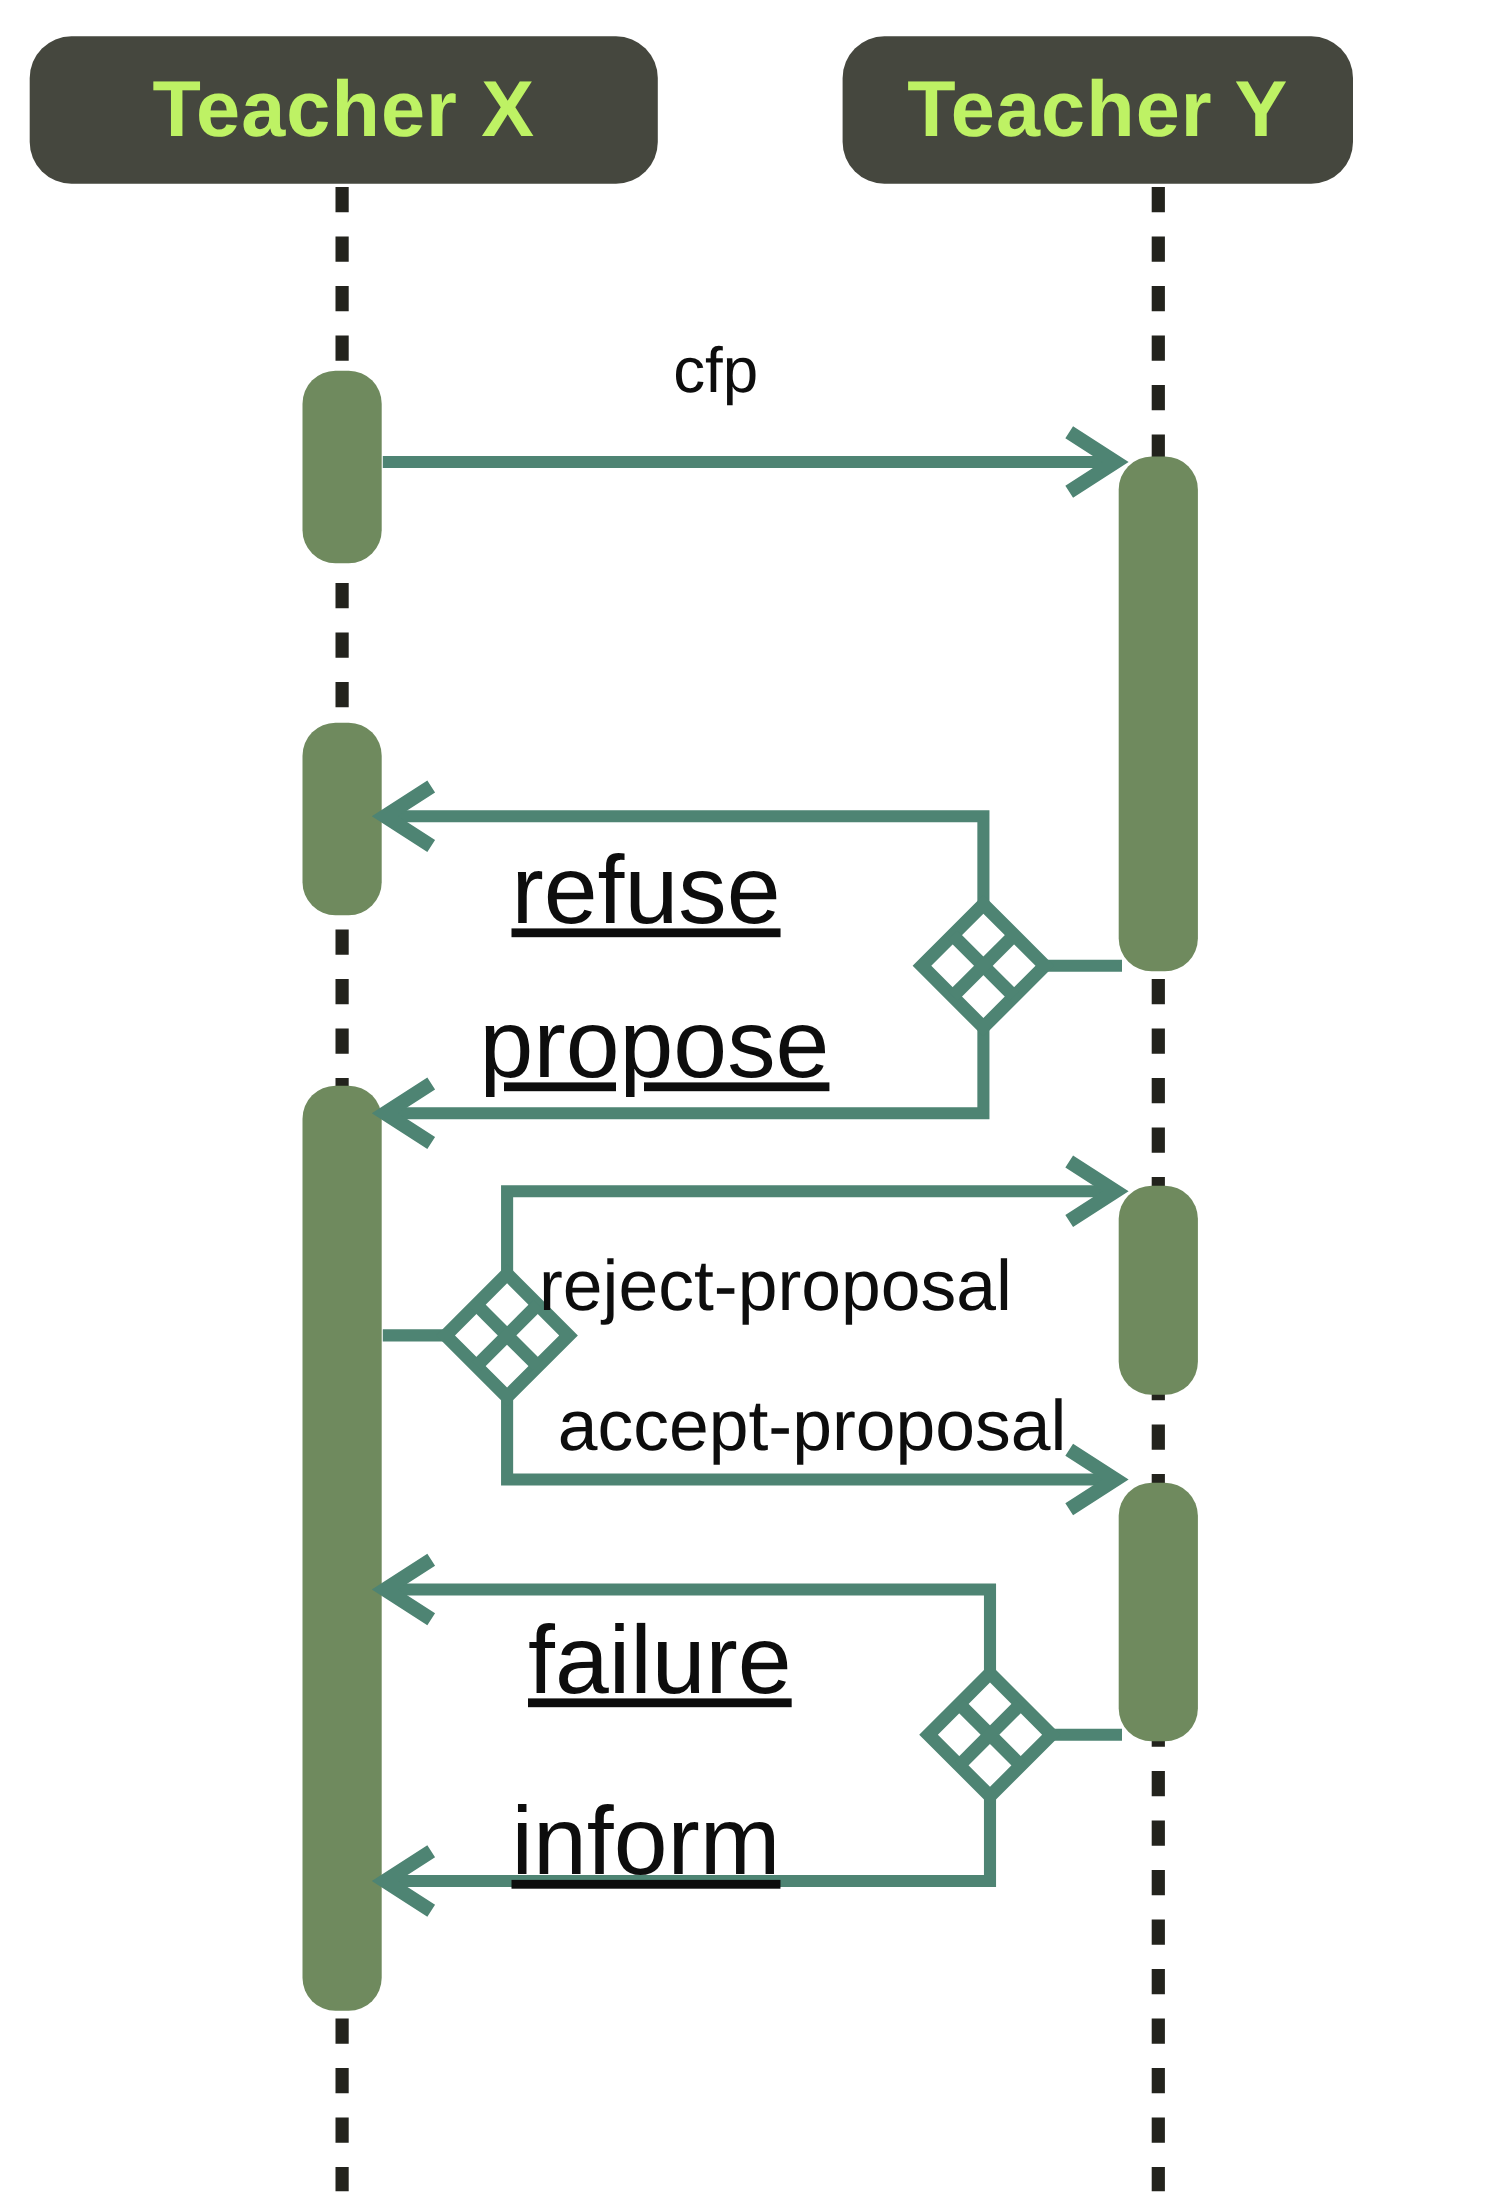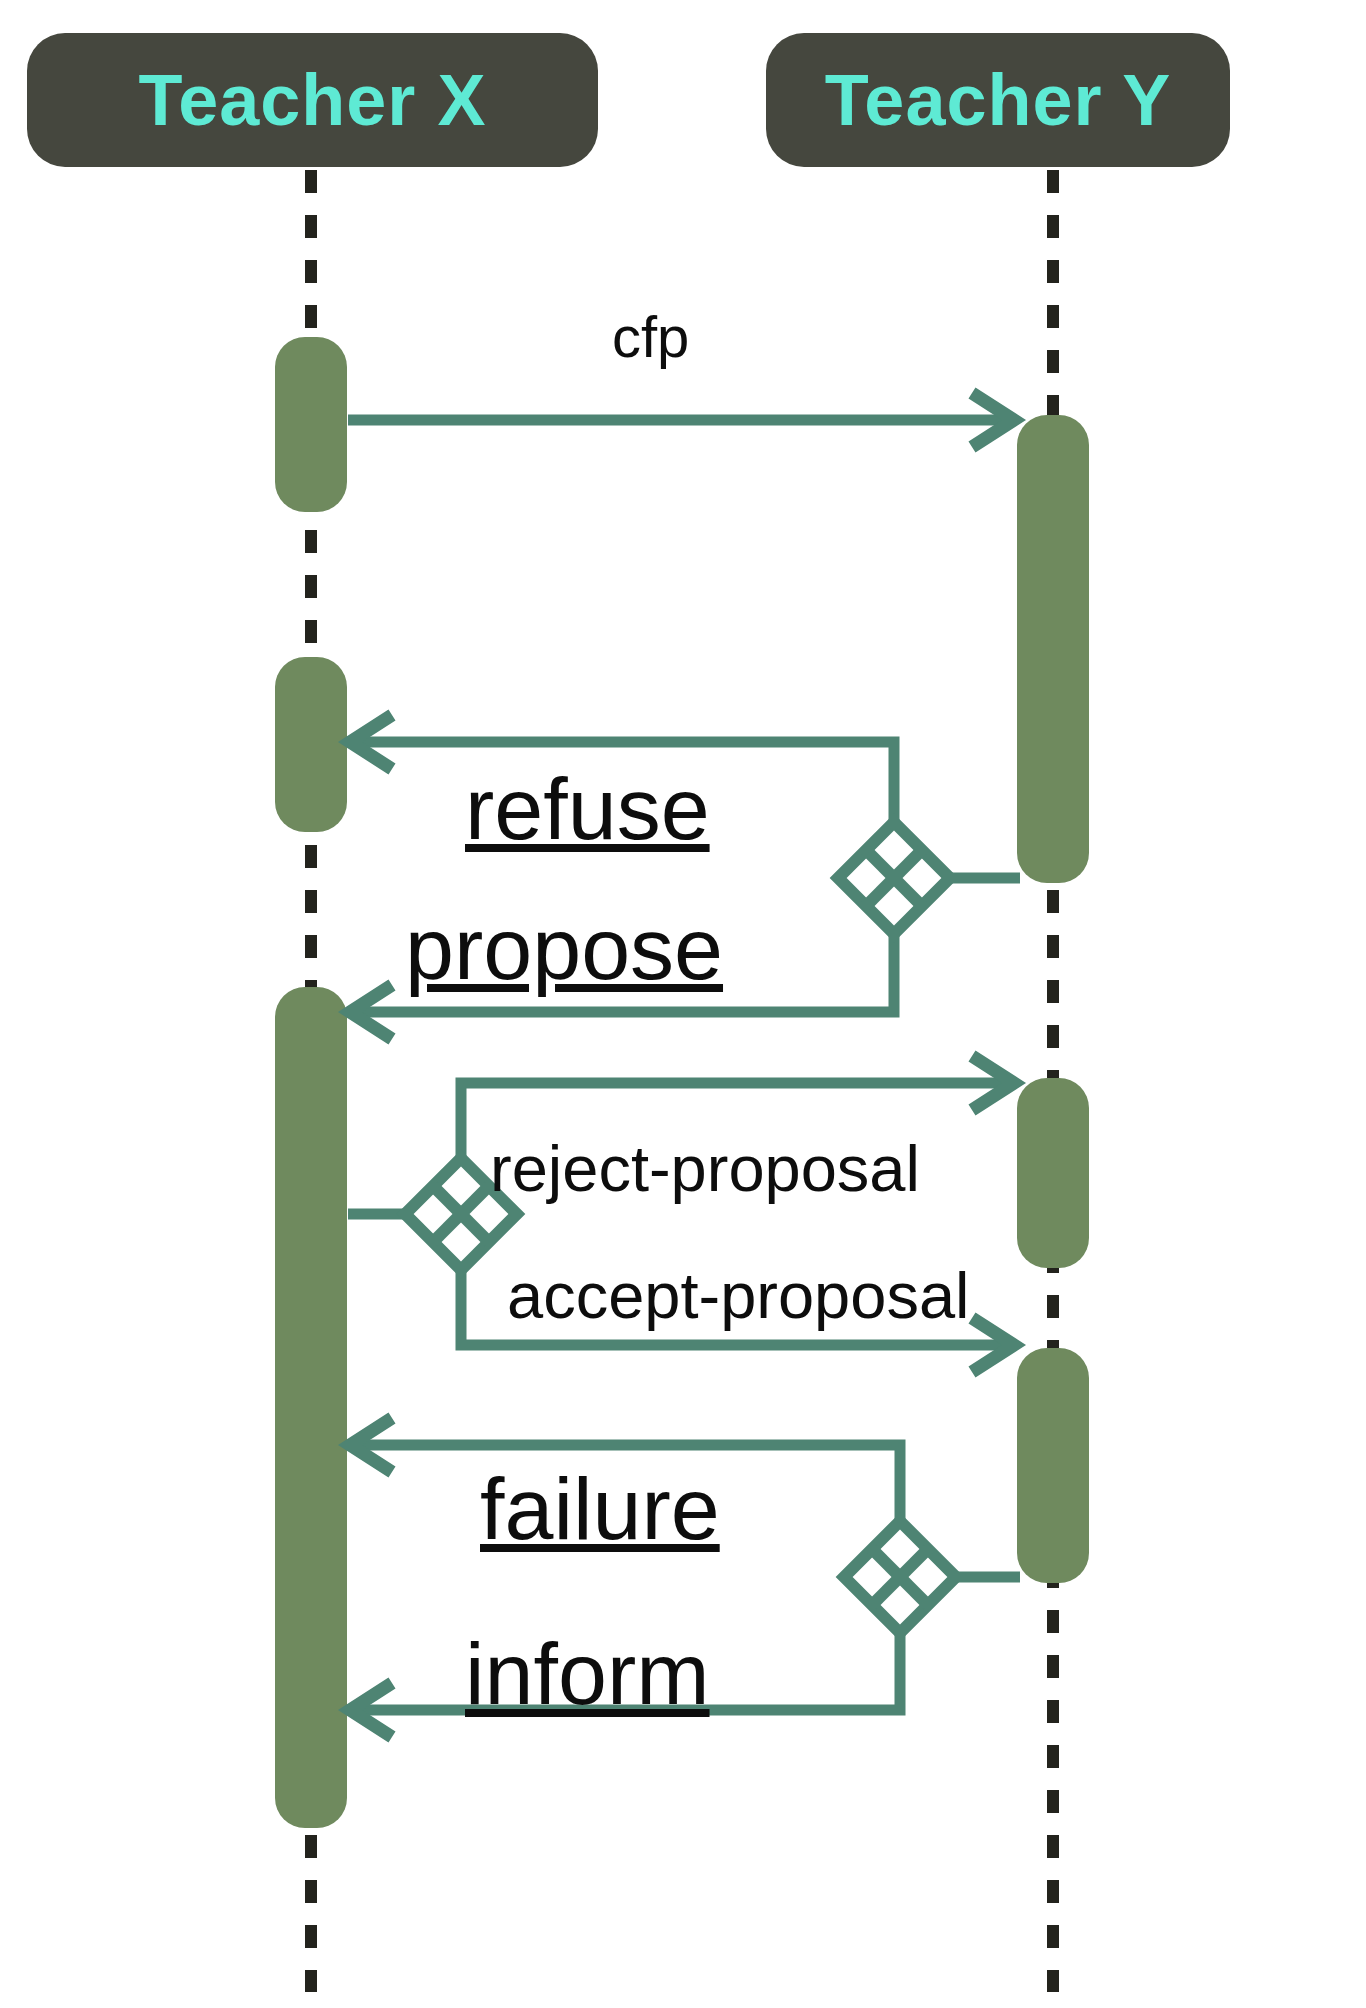--- a/index.html
+++ b/index.html
@@ -23,33 +23,33 @@
   .flow{stroke:var(--teal);stroke-width:11;fill:none;}
   .head{stroke:var(--teal);stroke-width:13;fill:none;stroke-linejoin:miter;}
   .bar{fill:var(--olive);}
   .dframe{fill:#ffffff;stroke:var(--teal);stroke-width:12;}
   .dcross{stroke:var(--teal);stroke-width:12;}
   .actor-box{
     position:absolute;top:33px;height:134px;
     background:var(--dark);
     border-radius:38px;
     display:flex;align-items:center;justify-content:center;
-    color:#5eead4;font-size:72px;font-weight:700;
+    color:#bef264;font-size:72px;font-weight:700;
     letter-spacing:1px;
   }
   .actor-x{left:27px;width:571px;}
   .actor-y{left:766px;width:464px;}
   .msg-label{
     position:absolute;color:var(--label);line-height:1;white-space:nowrap;
   }
   .big{font-size:88px;text-decoration:underline;}
   .small{font-size:65px;}
   .lbl-cfp{left:612px;top:308px;font-size:58px;}
   .lbl-refuse{left:465px;top:765px;}
-  .lbl-propose{left:405px;top:905px;}
+  .lbl-propose{left:436px;top:905px;}
   .lbl-reject{left:490px;top:1108px;margin-top:28px;}
   .lbl-accept{left:507px;top:1263px;}
   .lbl-failure{left:480px;top:1465px;}
   .lbl-inform{left:465px;top:1630px;}
 </style>
 </head>
 <body>
 
 <div class="canvas">
 

